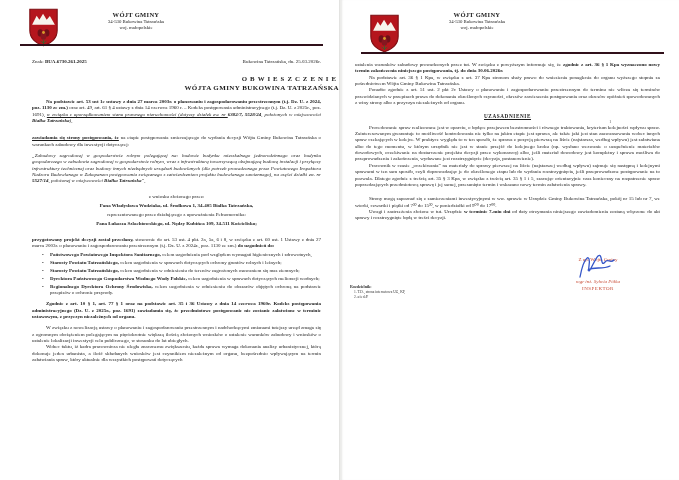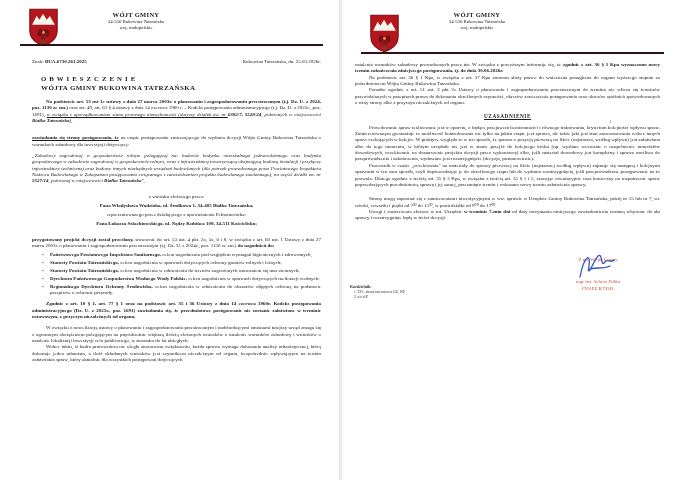--- a/index.html
+++ b/index.html
@@ -14,21 +14,21 @@
   .page2 .crest{top:13px;}
   .lh-text{position:absolute;left:86px;top:11px;width:100px;text-align:center;line-height:1.25;}
   .lh-office{font-weight:bold;font-size:6.5px;letter-spacing:.3px;}
   .lh-addr{font-size:4.8px;}
   .lh-rule{position:absolute;left:20px;right:16px;bottom:0;height:2.5px;background:#30101a;}
   .page2 .lh-rule{bottom:-8px;}
   
   .refline{display:flex;justify-content:space-between;margin:13px 18px 0 32px;font-size:5px;}
   .ref-number{font-weight:bold;}
   
-  .doc-title{margin-top:11px;text-align:left;line-height:1.3;margin-left:41px;}
+  .doc-title{margin-top:11px;text-align:right;line-height:1.3;}
   .doc-title .t1{font-weight:bold;font-size:6.8px;letter-spacing:3px;}
   .doc-title .t2{font-weight:bold;font-size:7px;letter-spacing:.4px;}
   
   .bodytext{margin:6px 18px 0 32px;font-size:5px;line-height:6.35px;text-align:justify;}
   .page2 .bodytext{margin:16px 20px 0 14px;}
   .bodytext p{margin:0;}
   .ind{text-indent:14px;}
   .b,.bold{font-weight:bold;}
   .i{font-style:italic;}
   .u{text-decoration:underline;}

